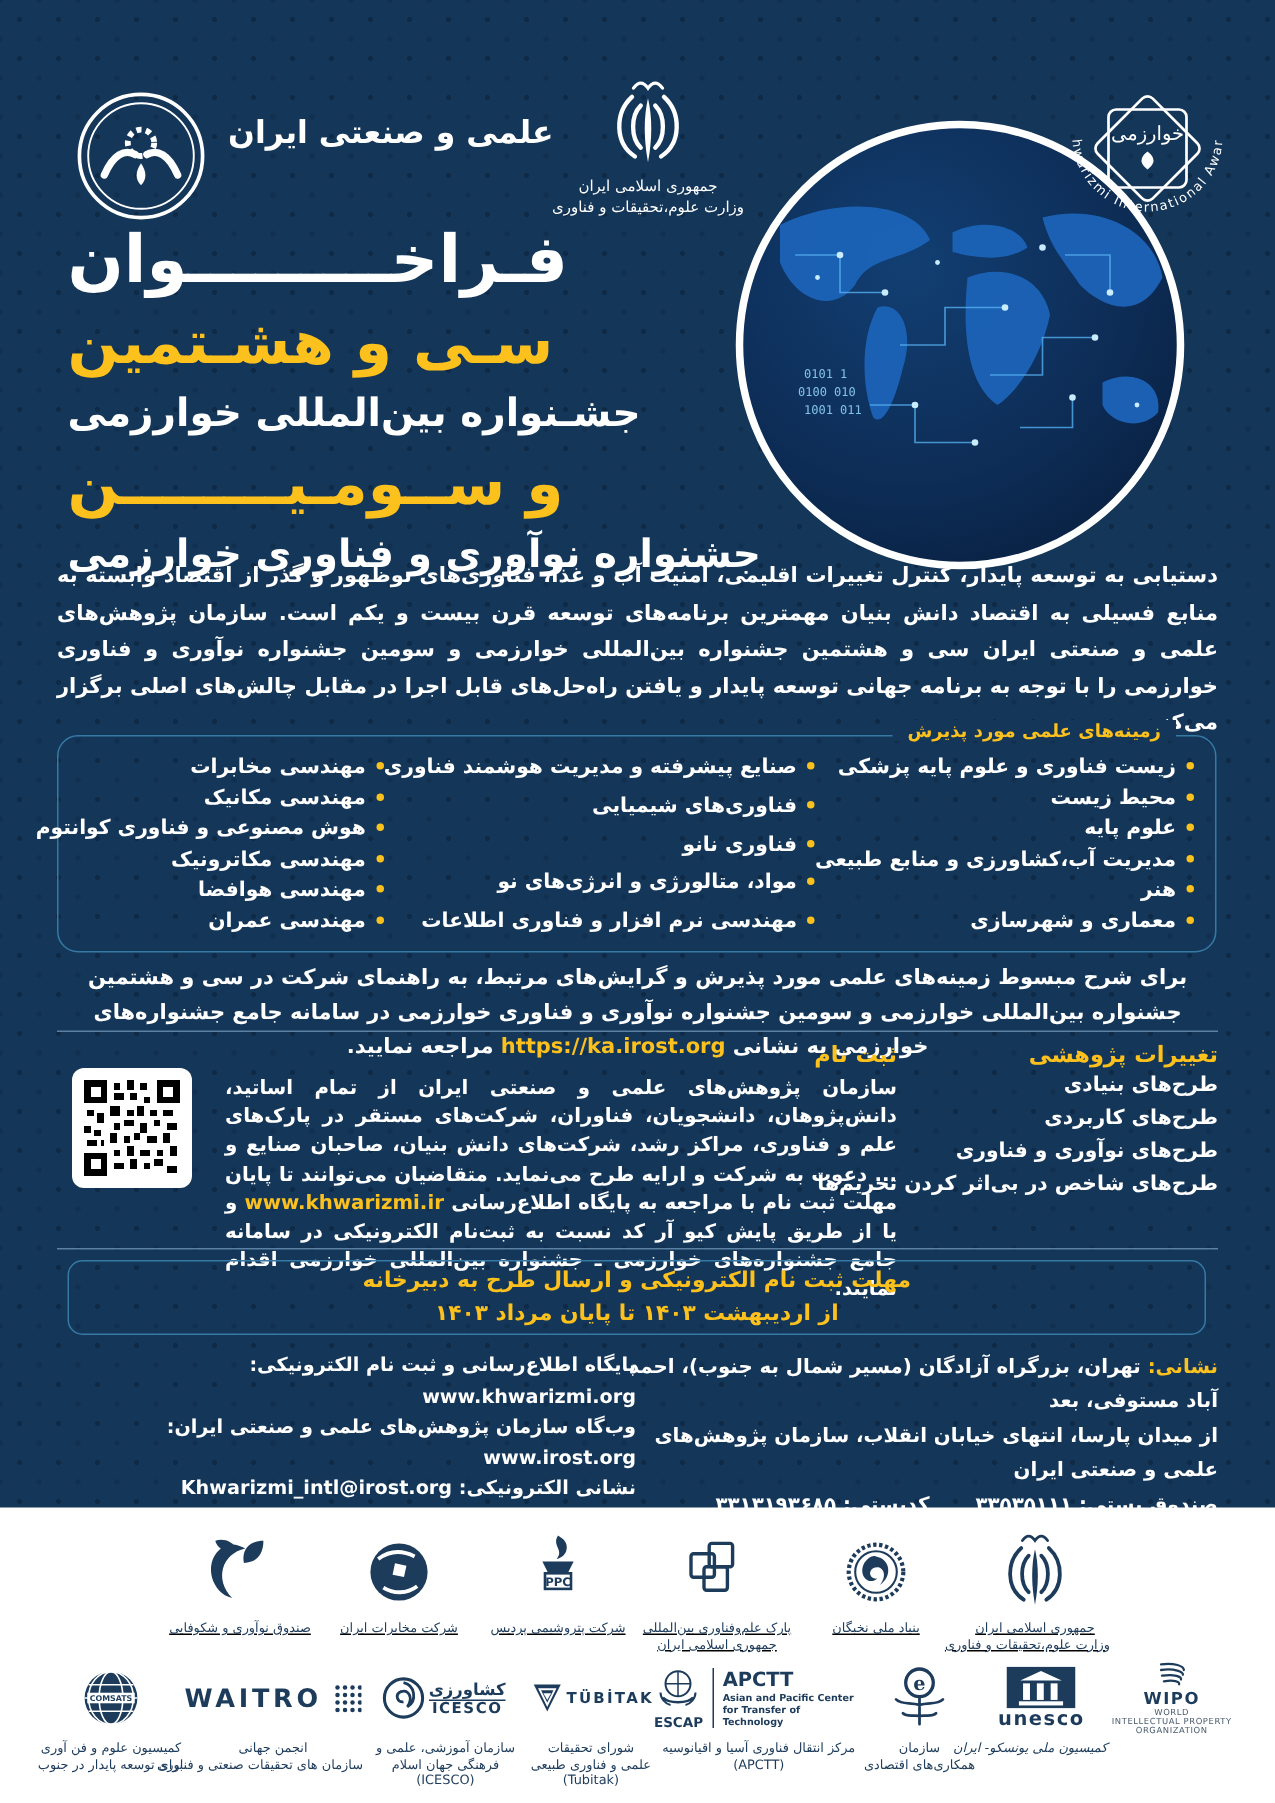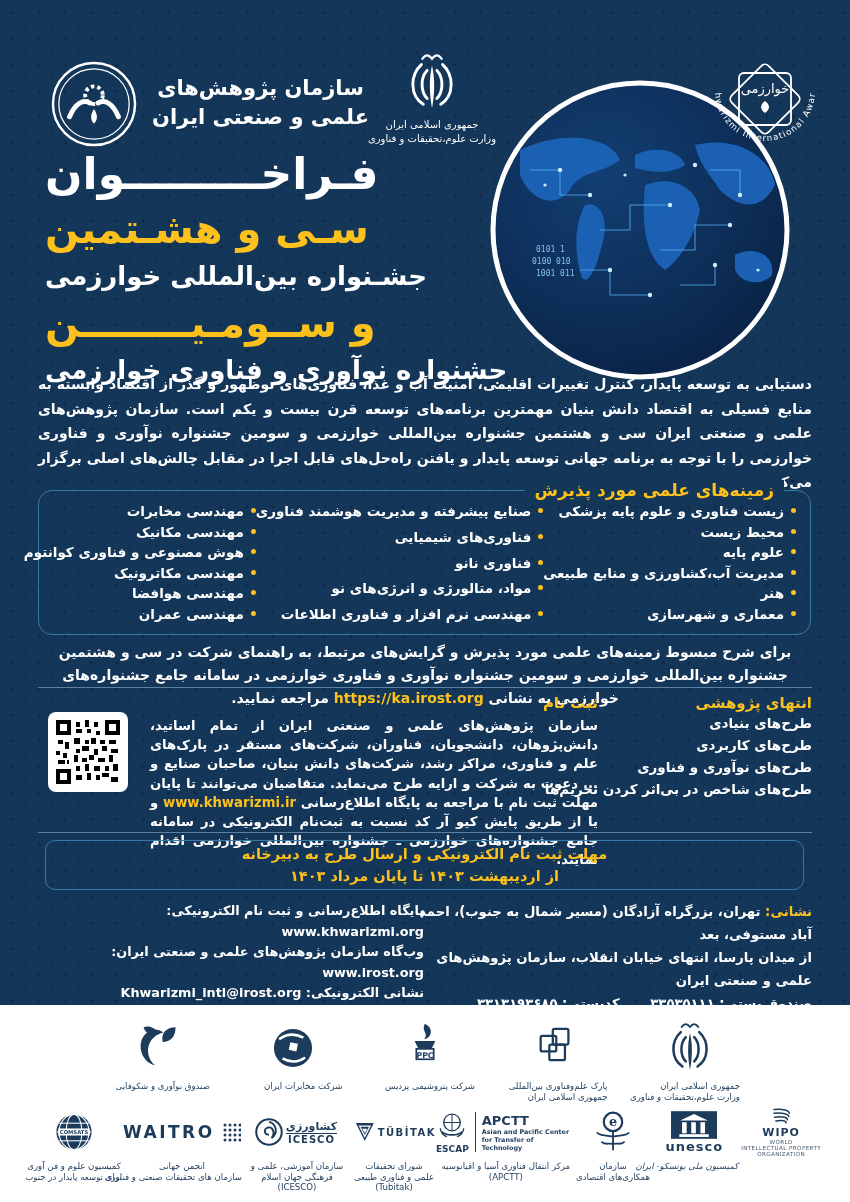--- a/index.html
+++ b/index.html
@@ -27,21 +27,21 @@
   .t4{font-size:40px;line-height:54px;color:#fcc11d;}
   .t5{font-size:26px;line-height:40px;color:#fff;}
 
   .intro{top:372px;left:38px;width:774px;direction:rtl;text-align:justify;
          color:#fff;font-size:14px;line-height:24.5px;font-weight:bold;}
 
   
   .fields-box{top:490px;left:38px;width:771px;height:143px;
               border:1.5px solid #3579a4;border-radius:14px;}
   .fields-legend{position:absolute;top:-11px;right:26px;background:#143659;
-                 padding:0 10px;color:#fcc11d;font-weight:bold;font-size:17px;direction:rtl;white-space:nowrap;}
+                 padding:0 10px;color:#fcc11d;font-weight:bold;font-size:12px;direction:rtl;white-space:nowrap;}
   .fields-cols{position:absolute;inset:10px 14px;display:flex;direction:rtl;}
   .fcol{flex:1;display:flex;flex-direction:column;justify-content:space-between;}
   .fitem{direction:rtl;text-align:right;color:#fff;font-size:13.5px;font-weight:bold;
          line-height:20px;white-space:nowrap;padding-right:12px;position:relative;}
   .fitem::before{content:"";position:absolute;right:0;top:7px;width:5px;height:5px;
                  border-radius:50%;background:#fcc11d;}
 
   .guide{top:641px;left:38px;width:774px;direction:rtl;text-align:center;
          color:#fff;font-size:14px;line-height:23px;font-weight:bold;}
   .link{color:#fcc11d;text-decoration:none;}
@@ -69,21 +69,21 @@
              color:#fff;font-size:13.2px;line-height:23px;font-weight:bold;}
   .contact-l{top:901px;left:36px;width:388px;direction:rtl;text-align:right;
              color:#fff;font-size:12.8px;line-height:20.5px;font-weight:bold;}
   .lbl-y{color:#fcc11d;}
   .sp{display:inline-block;width:26px;}
 
   
   .footer{top:1005px;left:0;width:850px;height:197px;background:#ffffff;}
   .frow1{position:absolute;top:14px;left:110px;width:630px;display:flex;justify-content:space-between;}
   .frow2{position:absolute;top:102px;left:26px;width:798px;display:flex;justify-content:space-between;align-items:flex-start;}
-  .fitem1{width:100px;text-align:right;}
+  .fitem1{width:100px;text-align:center;text-decoration:underline;}
   .fitem2{width:94px;text-align:center;}
   .fic{display:flex;align-items:center;justify-content:center;}
   .fitem1 .fic{height:58px;}
   .fitem2 .fic{height:50px;}
   .fcap{margin-top:4px;color:#1d3b5a;font-size:8.6px;line-height:10.5px;direction:rtl;white-space:nowrap;}
   .navy{fill:#1d3b5a;}
   .navy-s{stroke:#1d3b5a;fill:none;}
 </style>
 </head>
 <body>
@@ -144,21 +144,20 @@
 
   <svg class="abs" style="top:60px;left:50px;" width="88" height="88" viewBox="0 0 90 90">
     <circle cx="45" cy="45" r="42" fill="none" stroke="#fff" stroke-width="2.5"></circle>
     <circle cx="45" cy="45" r="36" fill="none" stroke="#fff" stroke-width="1.3"></circle>
     <circle cx="45" cy="36" r="9" fill="none" stroke="#fff" stroke-width="4" stroke-dasharray="3.5,3"></circle>
     <path d="M45 50 C41 56 41 61 45 65 C49 61 49 56 45 50 Z" fill="#fff"></path>
     <path d="M20 58 C26 44 34 40 41 44" stroke="#fff" stroke-width="5" fill="none" stroke-linecap="round"></path>
     <path d="M70 58 C64 44 56 40 49 44" stroke="#fff" stroke-width="5" fill="none" stroke-linecap="round"></path>
   </svg>
   <div class="abs irost-text">
-    <div>سازمان پژوهش‌های</div>
     <div>علمی و صنعتی ایران</div>
   </div>
 
   <div class="abs ministry">
     <svg width="160" height="62" viewBox="-30 -33 60 64">
       <g stroke="#fff" stroke-width="3" fill="none" stroke-linecap="round">
         <path d="M-10 -26 q5 -7 10 0 q5 -7 10 0" stroke-width="2.2"></path>
         <path d="M-5 -14 C-12 -7 -12 8 -5 15"></path>
         <path d="M5 -14 C12 -7 12 8 5 15"></path>
         <path d="M-11 -20 C-23 -9 -23 12 -9 21"></path>
@@ -226,21 +225,21 @@
 
   <div class="abs guide">
     <span>برای شرح مبسوط زمینه‌های علمی مورد پذیرش و گرایش‌های مرتبط، به راهنمای شرکت در سی و هشتمین جشنواره بین‌المللی خوارزمی و سومین جشنواره نوآوری و فناوری خوارزمی در سامانه جامع جشنواره‌های خوارزمی به نشانی</span>
     <a class="link" href="#">https://ka.irost.org</a>
     <span>مراجعه نمایید.</span>
   </div>
 
   <div class="abs divider" style="top:687px;"></div>
 
   <div class="abs research">
-    <div class="sec-header">انتهای پژوهشی</div>
+    <div class="sec-header">تغییرات پژوهشی</div>
     <div class="ritem">طرح‌های بنیادی</div>
     <div class="ritem">طرح‌های کاربردی</div>
     <div class="ritem">طرح‌های نوآوری و فناوری</div>
     <div class="ritem">طرح‌های شاخص در بی‌اثر کردن تحریم‌ها</div>
   </div>
 
   <div class="abs registration">
     <div class="sec-header">ثبت نام</div>
     <div class="para">
       <span>سازمان پژوهش‌های علمی و صنعتی ایران از تمام اساتید، دانش‌پژوهان، دانشجویان، فناوران، شرکت‌های مستقر در پارک‌های علم و فناوری، مراکز رشد، شرکت‌های دانش بنیان، صاحبان صنایع و ... دعوت به شرکت و ارایه طرح می‌نماید. متقاضیان می‌توانند تا پایان مهلت ثبت نام با مراجعه به پایگاه اطلاع‌رسانی</span>
@@ -383,20 +382,30 @@
             <rect x="24" y="8" width="18" height="18" rx="2"></rect>
             <rect x="20" y="26" width="18" height="18" rx="2"></rect>
           </g>
         </svg>
           </div>
         <div class="fcap">پارک علم‌وفناوری بین‌المللی</div>
         <div class="fcap" style="margin-top:0">جمهوری اسلامی ایران</div>
       </div>
       <div class="fitem1">
         <div class="fic">
+            <svg width="52" height="52" viewBox="0 0 60 60">
+          <circle cx="30" cy="30" r="21" fill="none" stroke="#1d3b5a" stroke-width="3.2" stroke-dasharray="2.6,2"></circle>
+          <circle cx="30" cy="30" r="16" fill="none" stroke="#1d3b5a" stroke-width="1.6"></circle>
+          <path class="navy" d="M30 18 C41 20 43 33 33 40 C40 31 34 24 28 27 C23 30 26 36 31 35 C24 41 16 32 21 23 C24 19 27 17 30 18 Z"></path>
+        </svg>
+          </div>
+        <div class="fcap">بنیاد ملی نخبگان</div>
+      </div>
+      <div class="fitem1">
+        <div class="fic">
             <svg width="52" height="52" viewBox="-30 -32 60 62">
           <g stroke="#1d3b5a" stroke-width="3" fill="none" stroke-linecap="round">
             <path d="M-10 -26 q5 -7 10 0 q5 -7 10 0" stroke-width="2.2"></path>
             <path d="M-5 -14 C-12 -7 -12 8 -5 15"></path>
                 <path d="M5 -14 C12 -7 12 8 5 15"></path>
             <path d="M-11 -20 C-23 -9 -23 12 -9 21"></path>
                 <path d="M11 -20 C23 -9 23 12 9 21"></path>
           </g>
           <path d="M0 -19 C3 -6 3 9 0 25 C-3 9 -3 -6 0 -19 Z" fill="#1d3b5a"></path>
         </svg>

